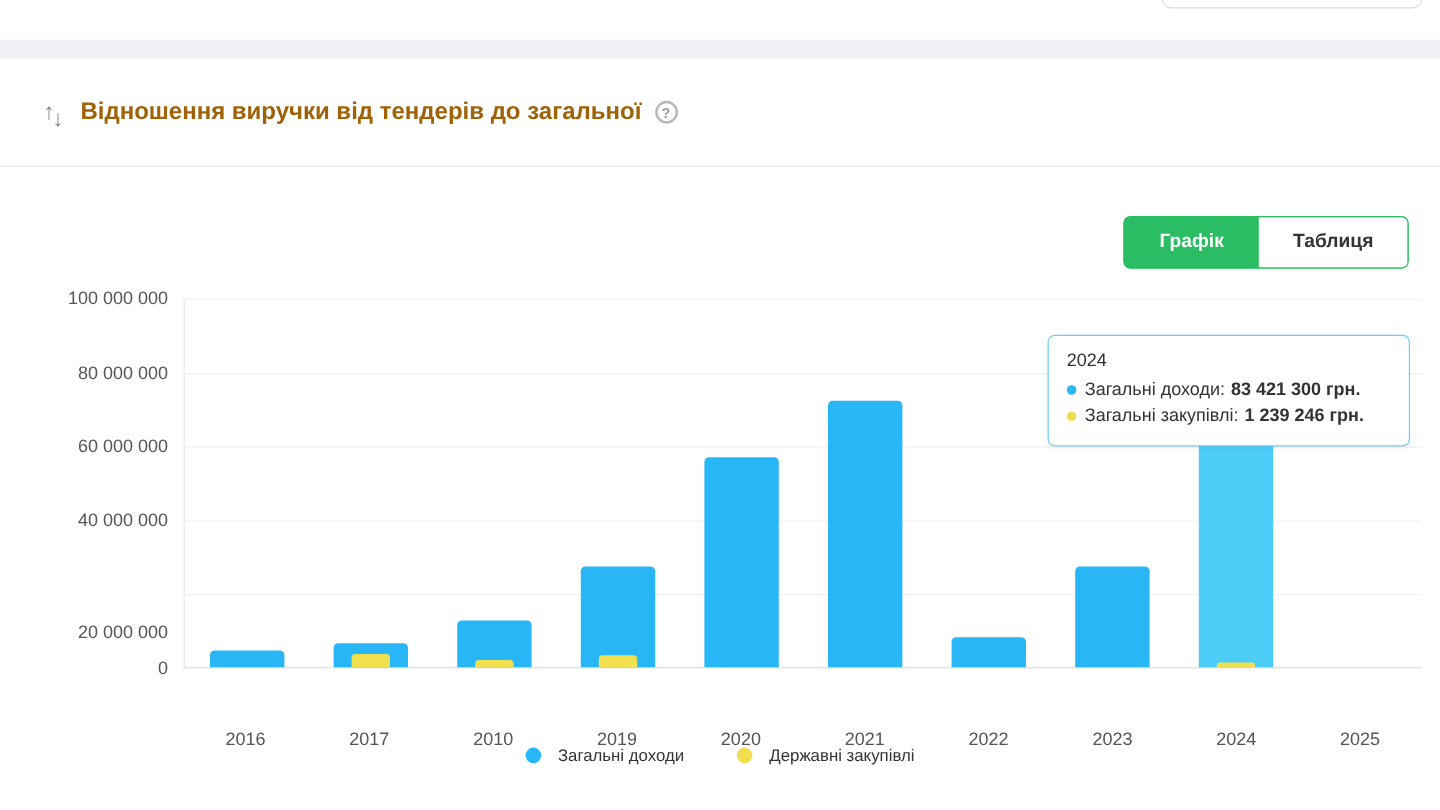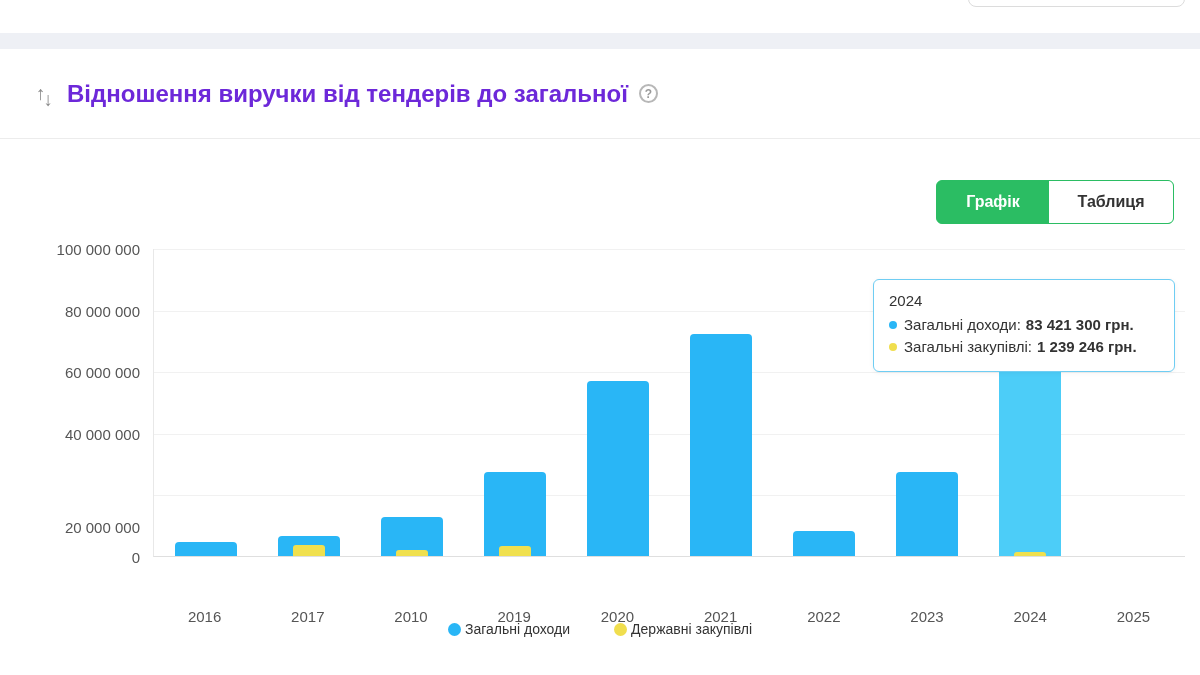--- a/index.html
+++ b/index.html
@@ -15,21 +15,21 @@
   .top-input { position:absolute; top:-31px; right:15px; width:217px; height:38px;
     border:1px solid #dcdcdc; border-radius:8px; background:#fff; }
 
   .top-band { position:absolute; top:33px; left:0; width:100%; height:16px; background:#eef0f5; }
 
   
   .title-row { position:absolute; top:49px; left:0; width:100%; height:90px;
     border-bottom:1px solid #ececec; display:flex; align-items:center; padding-left:36px; background:#fff; }
   .sort-icon { color:#8a8a8a; font-size:19px; margin-right:16px; letter-spacing:-2px; user-select:none; }
   .sort-icon .down { position:relative; top:6px; }
-  .page-title { font-size:24px; font-weight:bold; color:#6d28d9; }
+  .page-title { font-size:20px; font-weight:bold; color:#a16207; }
   .help-icon { width:19px; height:19px; border:2px solid #b7b7b7; border-radius:50%;
     color:#9a9a9a; font-size:12px; font-weight:bold; display:flex; align-items:center;
     justify-content:center; margin-left:11px; flex:none; }
 
   
   .toggle-group { position:absolute; top:180px; right:26px; height:44px; display:flex;
     border-radius:6px; overflow:hidden; border:1px solid #2bbd63; background:#22c55e; }
   .toggle-btn { height:100%; display:flex; align-items:center; justify-content:center;
     font-size:16px; font-weight:bold; cursor:pointer; }
   .toggle-btn.active { width:112px; color:#fff; }
@@ -55,21 +55,21 @@
   .tooltip { position:absolute; left:873px; top:279px; width:302px; background:#fff;
     border:1px solid #6fcdf3; border-radius:6px; padding:12px 15px 13px; z-index:10;
     box-shadow:0 1px 5px rgba(0,0,0,0.05); font-size:15px; color:#333; }
   .tt-year { margin-bottom:4px; line-height:18px; }
   .tt-row { display:flex; align-items:center; line-height:22px; white-space:nowrap; }
   .tt-dot { width:8px; height:8px; border-radius:50%; flex:none; margin-right:7px; }
   .tt-value { font-weight:bold; margin-left:5px; }
 
   
   .legend { position:absolute; top:621px; left:0; width:100%; display:flex; justify-content:center; gap:44px; }
-  .legend-item { display:flex; align-items:center; gap:4px; font-size:14px; color:#333; cursor:pointer; }
+  .legend-item { display:flex; align-items:center; gap:14px; font-size:14px; color:#333; cursor:pointer; }
   .legend-dot { width:13px; height:13px; border-radius:50%; flex:none; }
 </style>
 </head>
 <body>
 
 <div class="screen">
 
   <div class="top-input"></div>
   <div class="top-band"></div>
 

